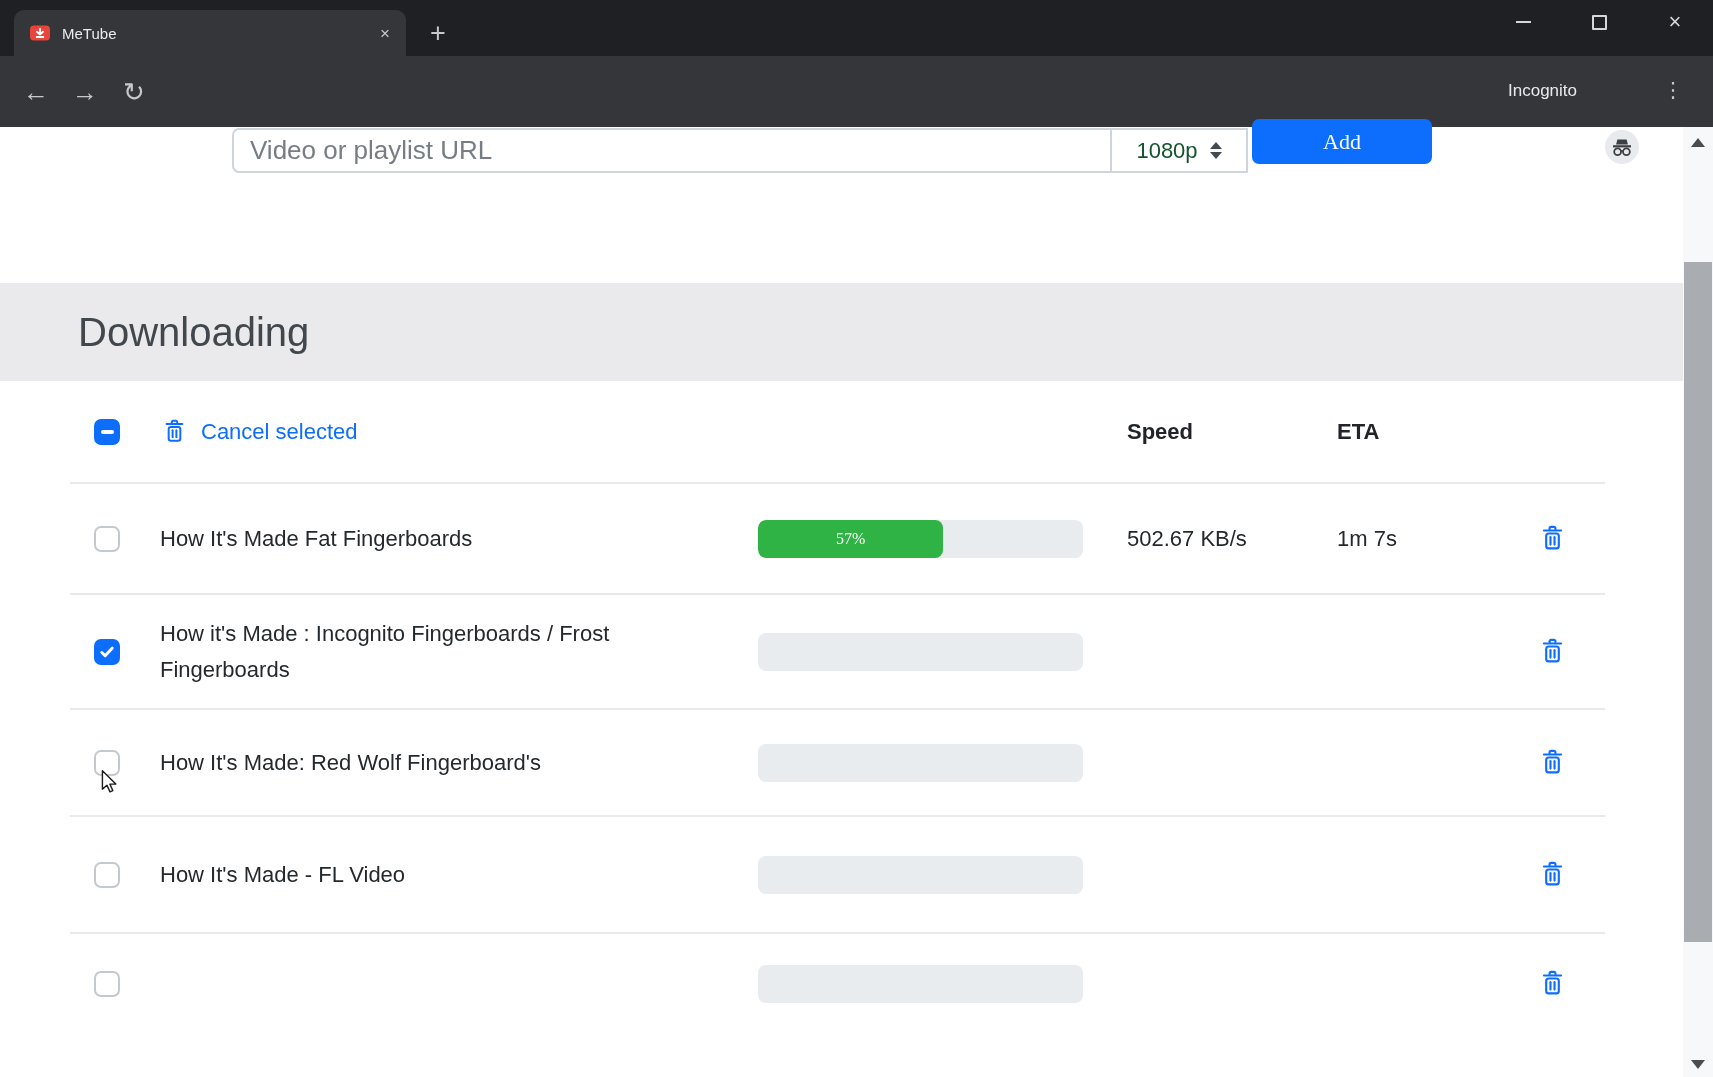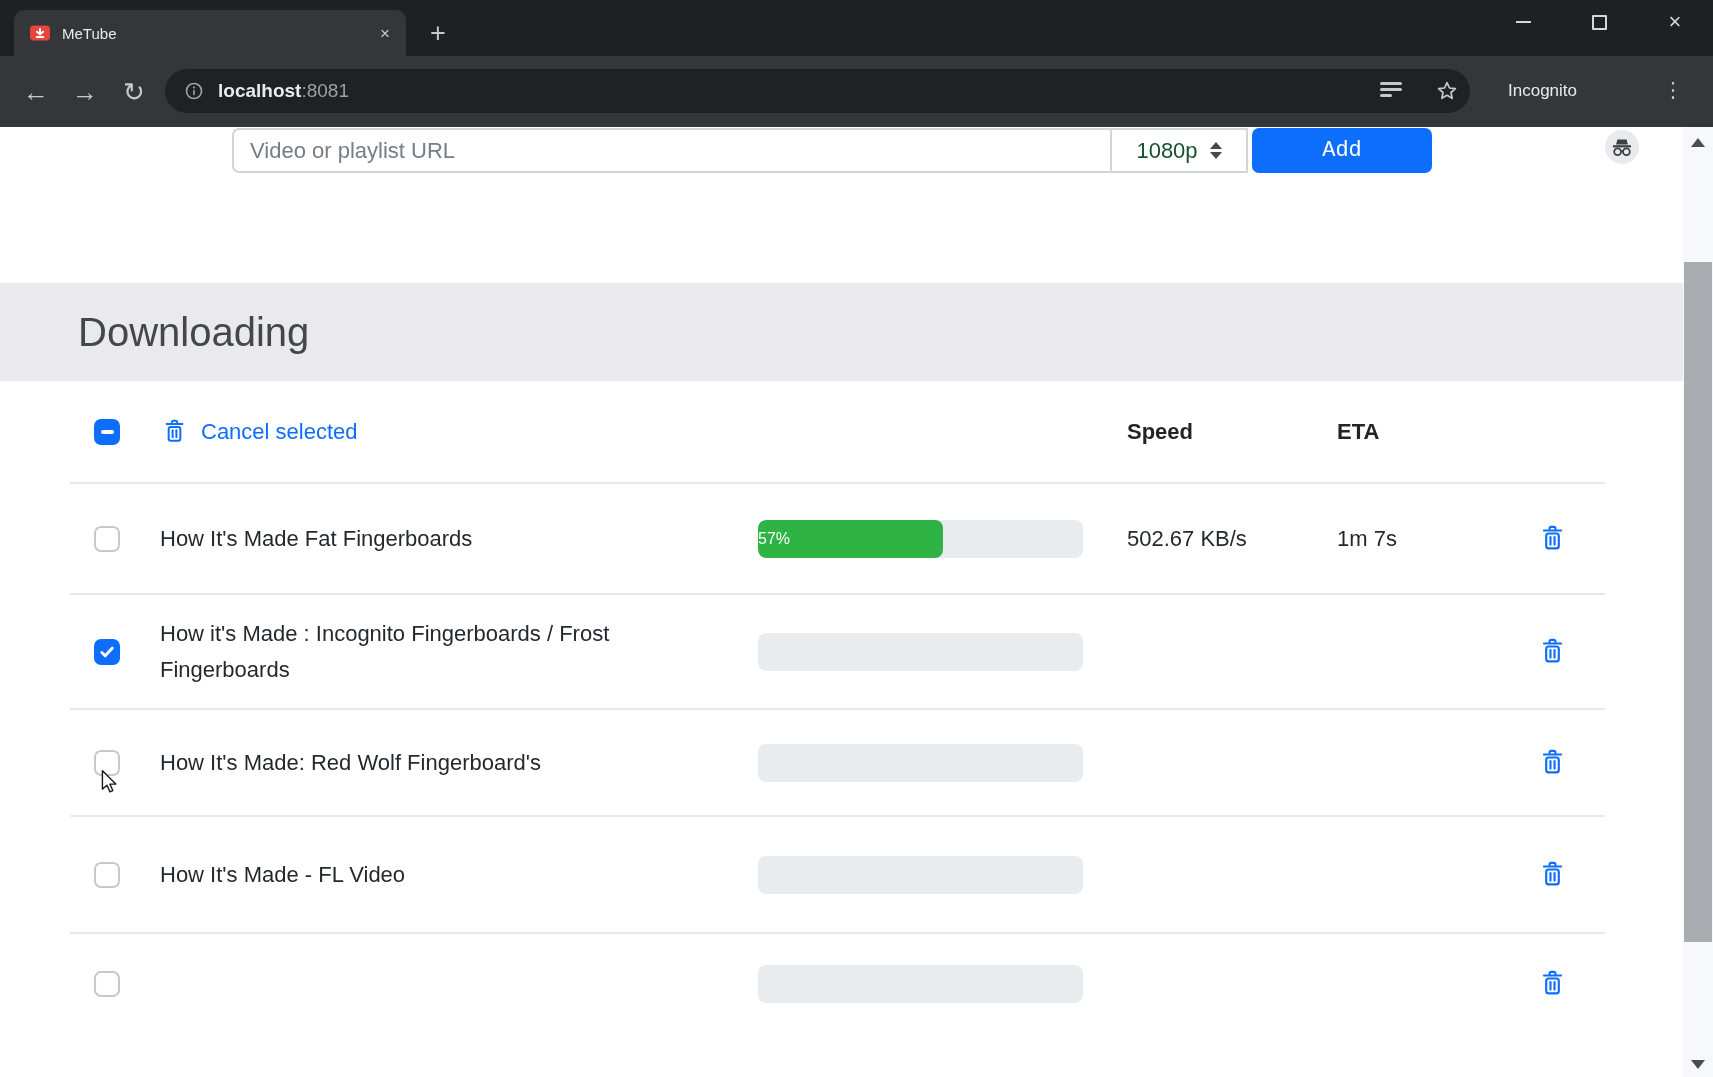--- a/index.html
+++ b/index.html
@@ -31,32 +31,32 @@
   .omni-ic{position:absolute;top:10px;width:24px;height:24px;}
   .ic-lines{left:1215px;} .ic-star{left:1270px;}
   .lines-bar{height:3px;background:var(--chrome-icon);border-radius:2px;margin-top:3px;}
   .incog-label{position:absolute;left:1508px;top:25px;font-size:17px;color:var(--chrome-text);}
   .incog-badge{position:absolute;left:1605px;top:74px;width:34px;height:34px;}
   .menu-dots{position:absolute;left:1659px;top:22px;width:28px;text-align:center;font-size:21px;
              color:var(--chrome-icon);letter-spacing:0;}
   
   .url-input{position:absolute;left:232px;top:128px;width:878px;height:45px;box-sizing:border-box;
              border:2px solid var(--input-border);border-right:none;border-radius:7px 0 0 7px;
-             font-size:22px;padding:0 16px;color:#ef4444;outline:none;font-family:inherit;}
+             font-size:26px;padding:0 16px;color:#ef4444;outline:none;font-family:inherit;}
   .url-input::placeholder{color:var(--placeholder);opacity:1;}
   .quality-select{position:absolute;left:1110px;top:128px;width:138px;height:45px;box-sizing:border-box;
              border:2px solid var(--input-border);background:#fff;display:flex;align-items:center;
              justify-content:center;gap:12px;font-size:22px;color:#14532d;}
   .sel-arrows{display:flex;flex-direction:column;gap:3px;}
   .sel-arrows .up{width:0;height:0;border-left:6px solid transparent;border-right:6px solid transparent;
              border-bottom:7px solid #44494e;}
   .sel-arrows .dn{width:0;height:0;border-left:6px solid transparent;border-right:6px solid transparent;
              border-top:7px solid #44494e;}
-  .add-btn{position:absolute;left:1252px;top:128px;width:180px;height:45px;border:none;border-radius:7px;
-             background:var(--accent);color:#fff;font-size:22px;font-family:Liberation Mono, monospace;}
+  .add-btn{position:absolute;left:1252px;top:119px;width:180px;height:45px;border:none;border-radius:7px;
+             background:var(--accent);color:#fff;font-size:22px;font-family:Liberation Serif, serif;}
   
   .band{position:absolute;left:0;top:283px;width:1683px;height:98px;background:var(--band);
         display:flex;align-items:center;}
   .band-title{margin-left:78px;font-size:40px;color:#42474d;font-weight:400;}
   
   .dtable{position:absolute;left:70px;top:381px;width:1535px;}
   .thead,.trow{position:relative;width:100%;box-sizing:border-box;}
   .thead{height:101px;}
   .trow{border-top:2px solid var(--divider);}
   .trow:nth-of-type(2){height:111px;}
@@ -76,21 +76,21 @@
   .rtitle{left:90px;width:500px;font-size:22px;line-height:36px;color:var(--text);}
   .cancel-link{left:92px;display:flex;align-items:center;gap:14px;color:var(--accent);font-size:22px;
                cursor:pointer;}
   .cancel-link svg{width:25px;height:25px;}
   .colhead{font-size:22px;font-weight:bold;color:#212529;}
   .col-speed{left:1057px;} .col-eta{left:1267px;}
   .cell-speed{left:1057px;font-size:22px;color:var(--text);}
   .cell-eta{left:1267px;font-size:22px;color:var(--text);text-align:center;}
   .progress{left:688px;width:325px;height:38px;border-radius:8px;background:var(--track);overflow:hidden;}
   .progress-fill{height:100%;background:var(--success);border-radius:8px;display:flex;align-items:center;
-                 }
+                 justify-content:center;font-family:Liberation Serif, serif;}
   .progress-label{color:#fff;font-size:16px;}
   .trash-btn{left:1466px;width:32px;height:34px;background:none;border:none;padding:0;display:flex;
              align-items:center;justify-content:center;}
   .trash-btn svg{width:27px;height:27px;}
   
   .scrollbar{position:absolute;left:1683px;top:127px;width:30px;height:950px;background:#f7f8f9;}
   .sb-arrow{position:absolute;left:0;width:30px;height:22px;display:flex;align-items:center;justify-content:center;}
   .sb-up{top:4px;} .sb-dn{bottom:2px;}
   .tri-up{width:0;height:0;border-left:7px solid transparent;border-right:7px solid transparent;
           border-bottom:9px solid #4a4d50;}
@@ -140,36 +140,20 @@
       <div class="winbtn">
           <span class="win-close-glyph">×</span>
         </div>
     </div>
   </div>
 
   <div class="toolbar">
     <div class="navbtn" style="left:14px">←</div>
     <div class="navbtn" style="left:63px">→</div>
     <div class="navbtn" style="left:112px">↻</div>
-    <div class="omnibox">
-      <svg class="omni-info" viewBox="0 0 24 24">
-        <circle cx="12" cy="12" r="8.2" fill="none" stroke="#9aa0a6" stroke-width="1.8"></circle>
-        <circle cx="12" cy="8.2" r="1.2" fill="#9aa0a6"></circle>
-        <rect x="11.1" y="10.6" width="1.8" height="6" rx="0.9" fill="#9aa0a6"></rect>
-      </svg>
-      <span class="omni-url"><span class="omni-host">localhost</span><span class="omni-port">:8081</span></span>
-      <div class="omni-ic ic-lines">
-        <div class="lines-bar" style="width:22px"></div>
-        <div class="lines-bar" style="width:22px"></div>
-        <div class="lines-bar" style="width:12px"></div>
-      </div>
-      <svg class="omni-ic ic-star" viewBox="0 0 24 24">
-        <path d="M12 3.6l2.5 5.4 5.9.6-4.4 3.9 1.2 5.8L12 16.3l-5.2 3 1.2-5.8-4.4-3.9 5.9-.6z" fill="none" stroke="#c6c9cc" stroke-width="1.7" stroke-linejoin="round"></path>
-      </svg>
-    </div>
     <span class="incog-label">Incognito</span>
     <svg class="incog-badge" viewBox="0 0 34 34">
       <circle cx="17" cy="17" r="17" fill="#e8eaed"></circle>
       <path d="M8 15.2h18v2.2H8z" fill="#3c4043"></path>
       <path d="M12.4 9.5h9.2l1.3 5H11.1z" fill="#3c4043"></path>
       <circle cx="12.6" cy="21.8" r="3.4" fill="none" stroke="#3c4043" stroke-width="1.8"></circle>
       <circle cx="21.4" cy="21.8" r="3.4" fill="none" stroke="#3c4043" stroke-width="1.8"></circle>
       <path d="M15.8 21.3c.8-.7 1.6-.7 2.4 0" fill="none" stroke="#3c4043" stroke-width="1.5"></path>
     </svg>
     <div class="menu-dots">⋮</div>

